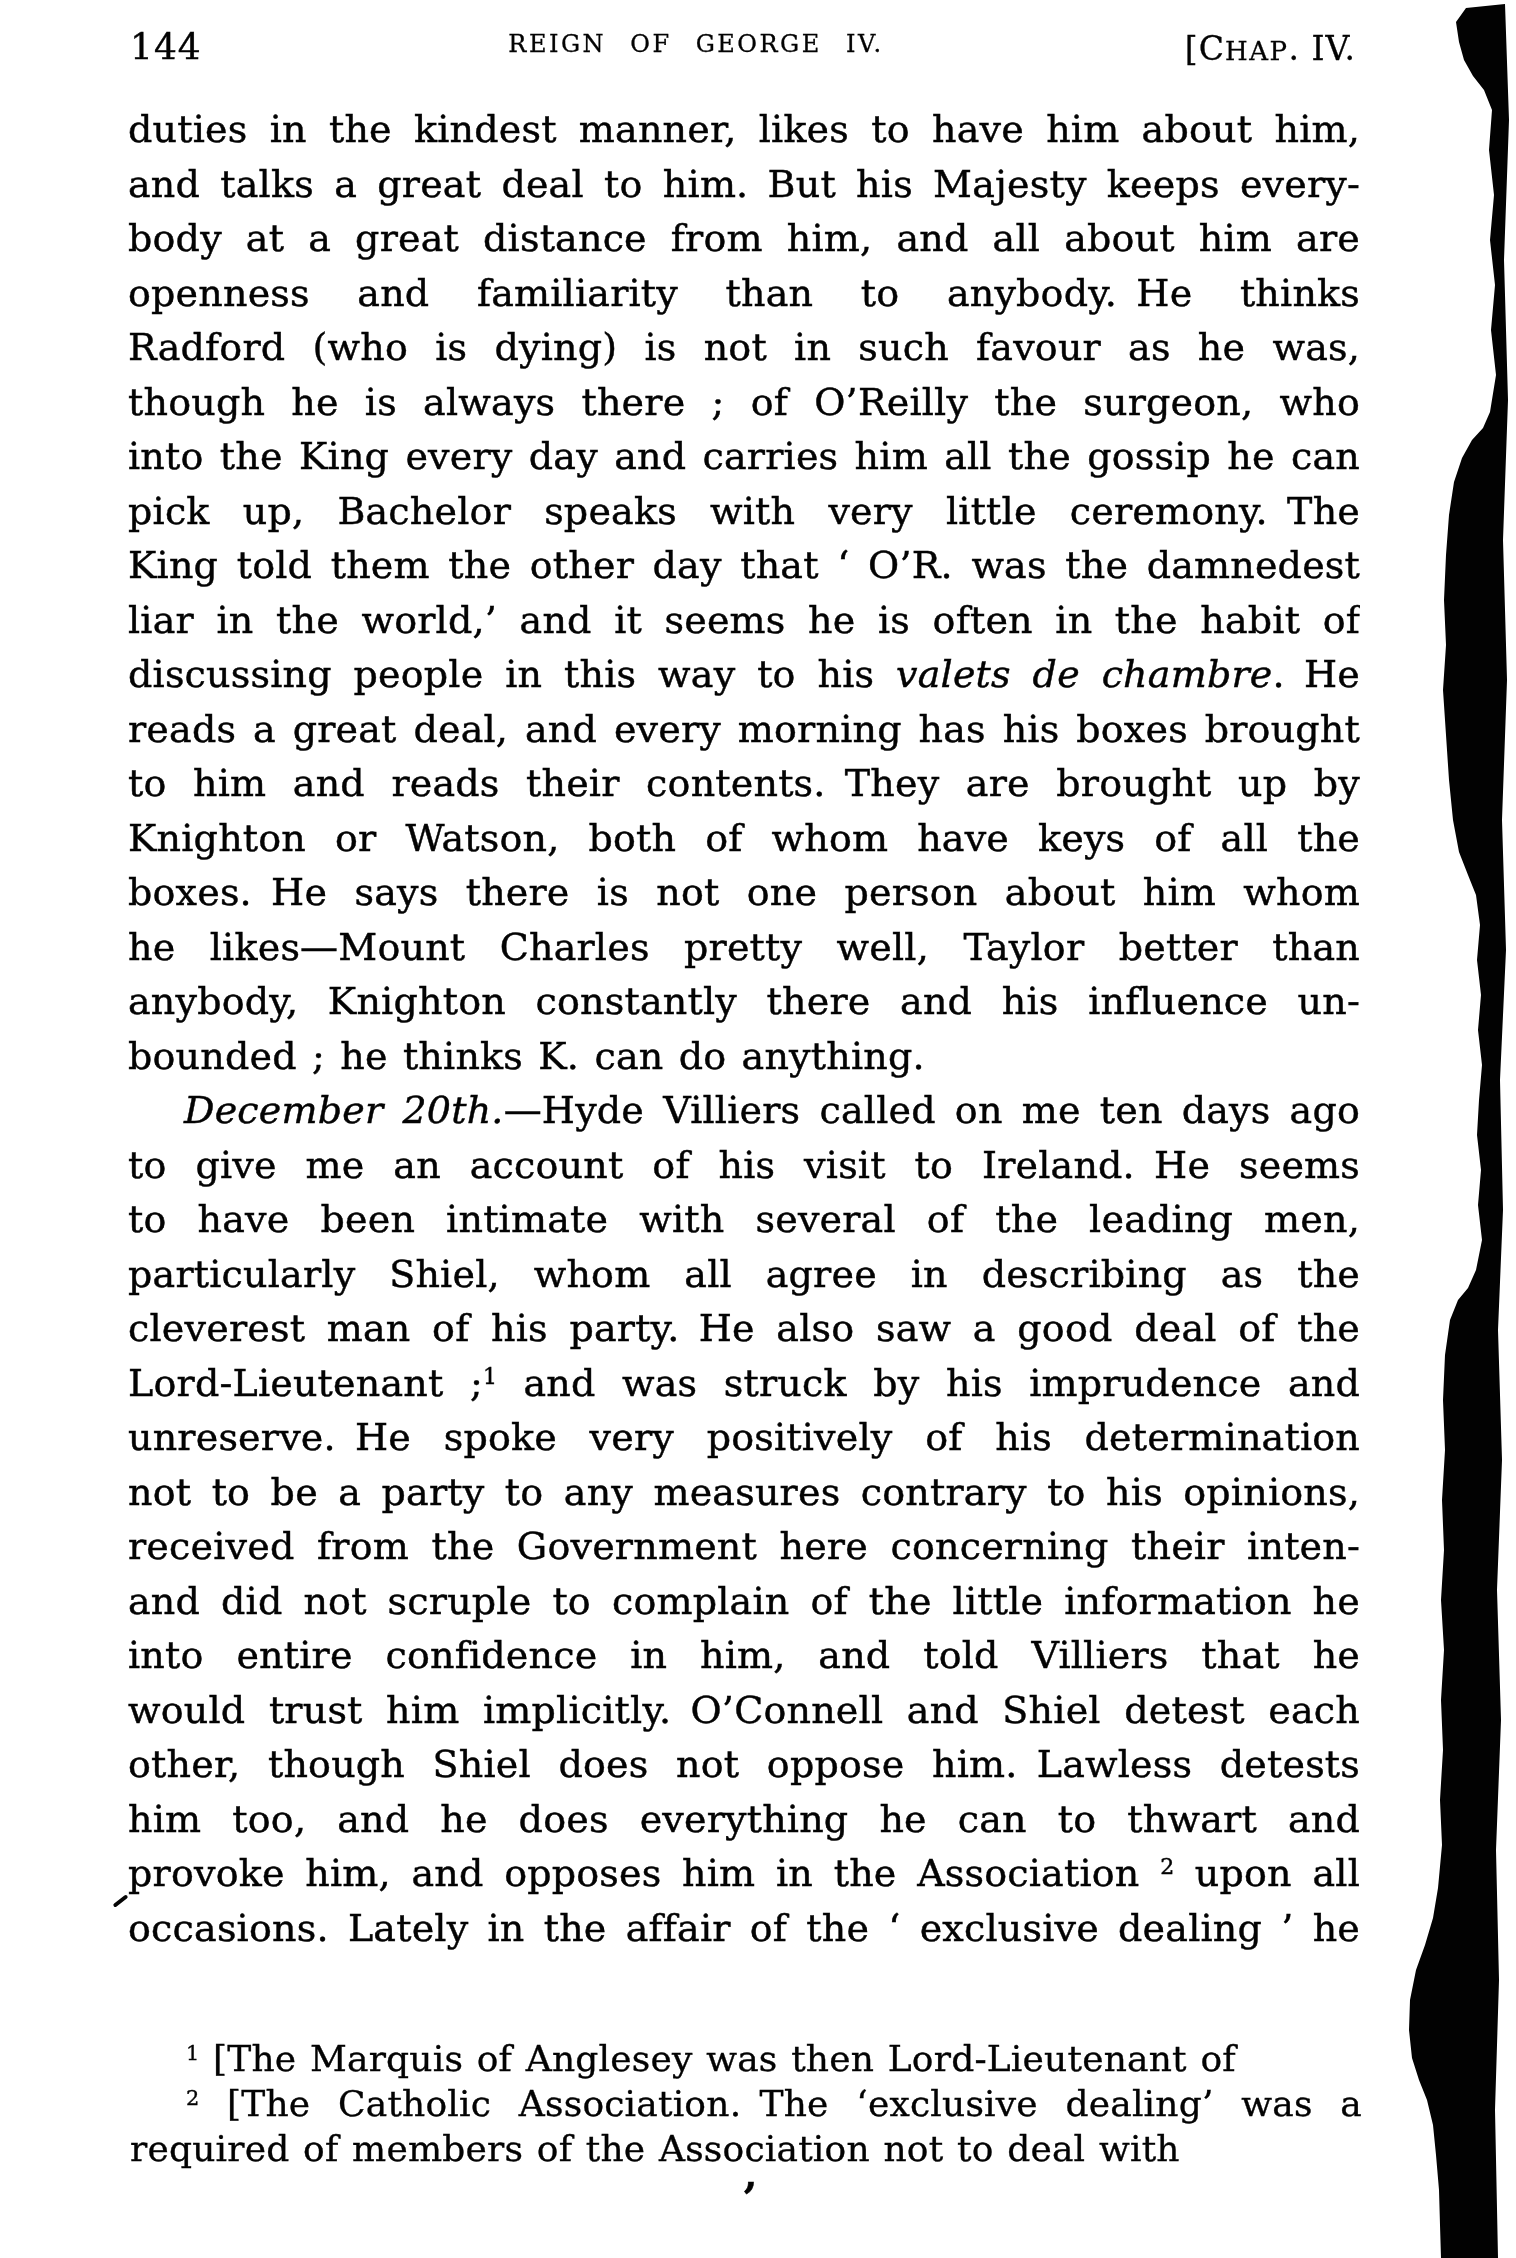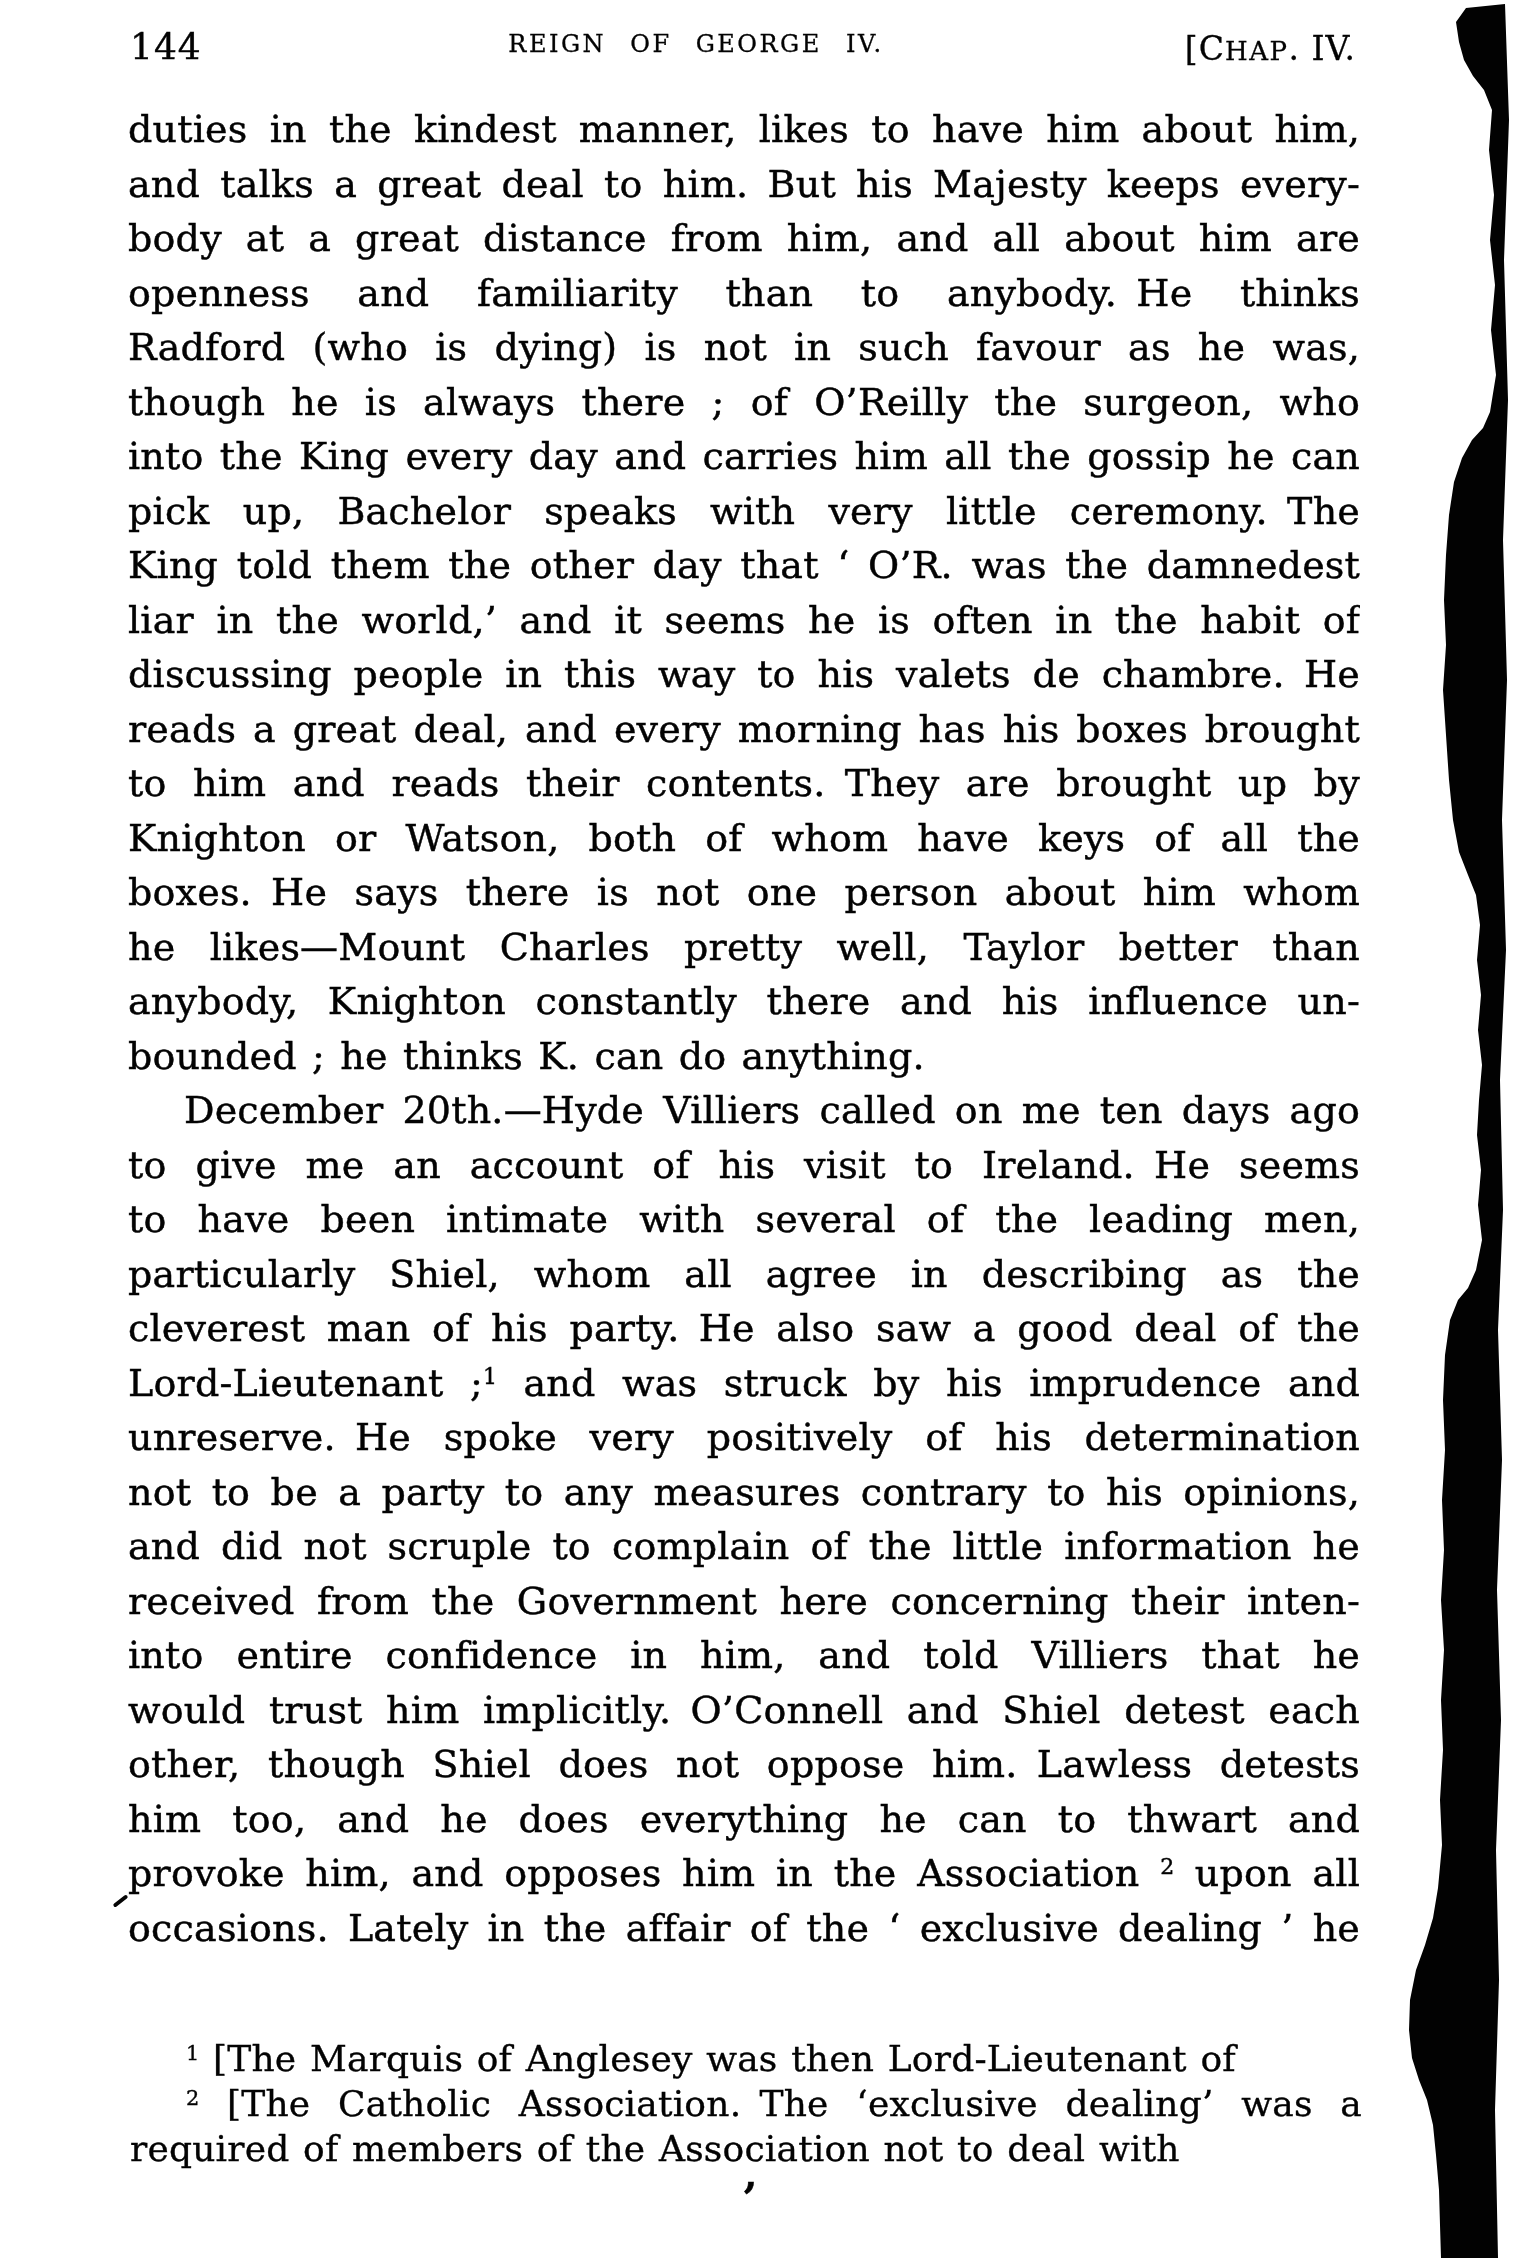--- a/index.html
+++ b/index.html
@@ -72,21 +72,21 @@
     word-spacing: 3px;
     letter-spacing: 0.2px;
     -webkit-text-stroke: 0.45px #030303;
   }
   .line.just {
     text-align: justify;
     text-align-last: justify;
     text-justify: inter-word;
   }
   .para.indent .line:first-child { text-indent: 56px; }
-  .it  { }
+  .it  { font-style: italic; }
   .sup { font-size: 0.58em; vertical-align: 0.55em; line-height: 0; letter-spacing: 0; }
   
   #footnotes {
     position: absolute;
     left: 130px;
     top: 2036px;
     width: 1232px;
   }
   #footnotes .line {
     font-size: 36px;
@@ -157,22 +157,22 @@
       </div>
       <div class="para indent">
         <div class="line just"><span class="it">December 20th.</span><span>—Hyde Villiers called on me ten days ago</span></div>
         <div class="line just"><span>to give me an account of his visit to Ireland. He seems</span></div>
         <div class="line just"><span>to have been intimate with several of the leading men,</span></div>
         <div class="line just"><span>particularly Shiel, whom all agree in describing as the</span></div>
         <div class="line just"><span>cleverest man of his party. He also saw a good deal of the</span></div>
         <div class="line just"><span>Lord-Lieutenant ;</span><span class="sup">1</span><span> and was struck by his imprudence and</span></div>
         <div class="line just"><span>unreserve. He spoke very positively of his determination</span></div>
         <div class="line just"><span>not to be a party to any measures contrary to his opinions,</span></div>
+        <div class="line just"><span>received from the Government here concerning their inten-</span></div>
         <div class="line just"><span>and did not scruple to complain of the little information he</span></div>
-        <div class="line just"><span>received from the Government here concerning their inten-</span></div>
         <div class="line just"><span>into entire confidence in him, and told Villiers that he</span></div>
         <div class="line just"><span>would trust him implicitly. O’Connell and Shiel detest each</span></div>
         <div class="line just"><span>other, though Shiel does not oppose him. Lawless detests</span></div>
         <div class="line just"><span>him too, and he does everything he can to thwart and</span></div>
         <div class="line just"><span>provoke him, and opposes him in the Association </span><span class="sup">2</span><span> upon all</span></div>
         <div class="line just"><span>occasions. Lately in the affair of the ‘ exclusive dealing ’ he</span></div>
       </div>
     </div>
 
   <div id="footnotes">

